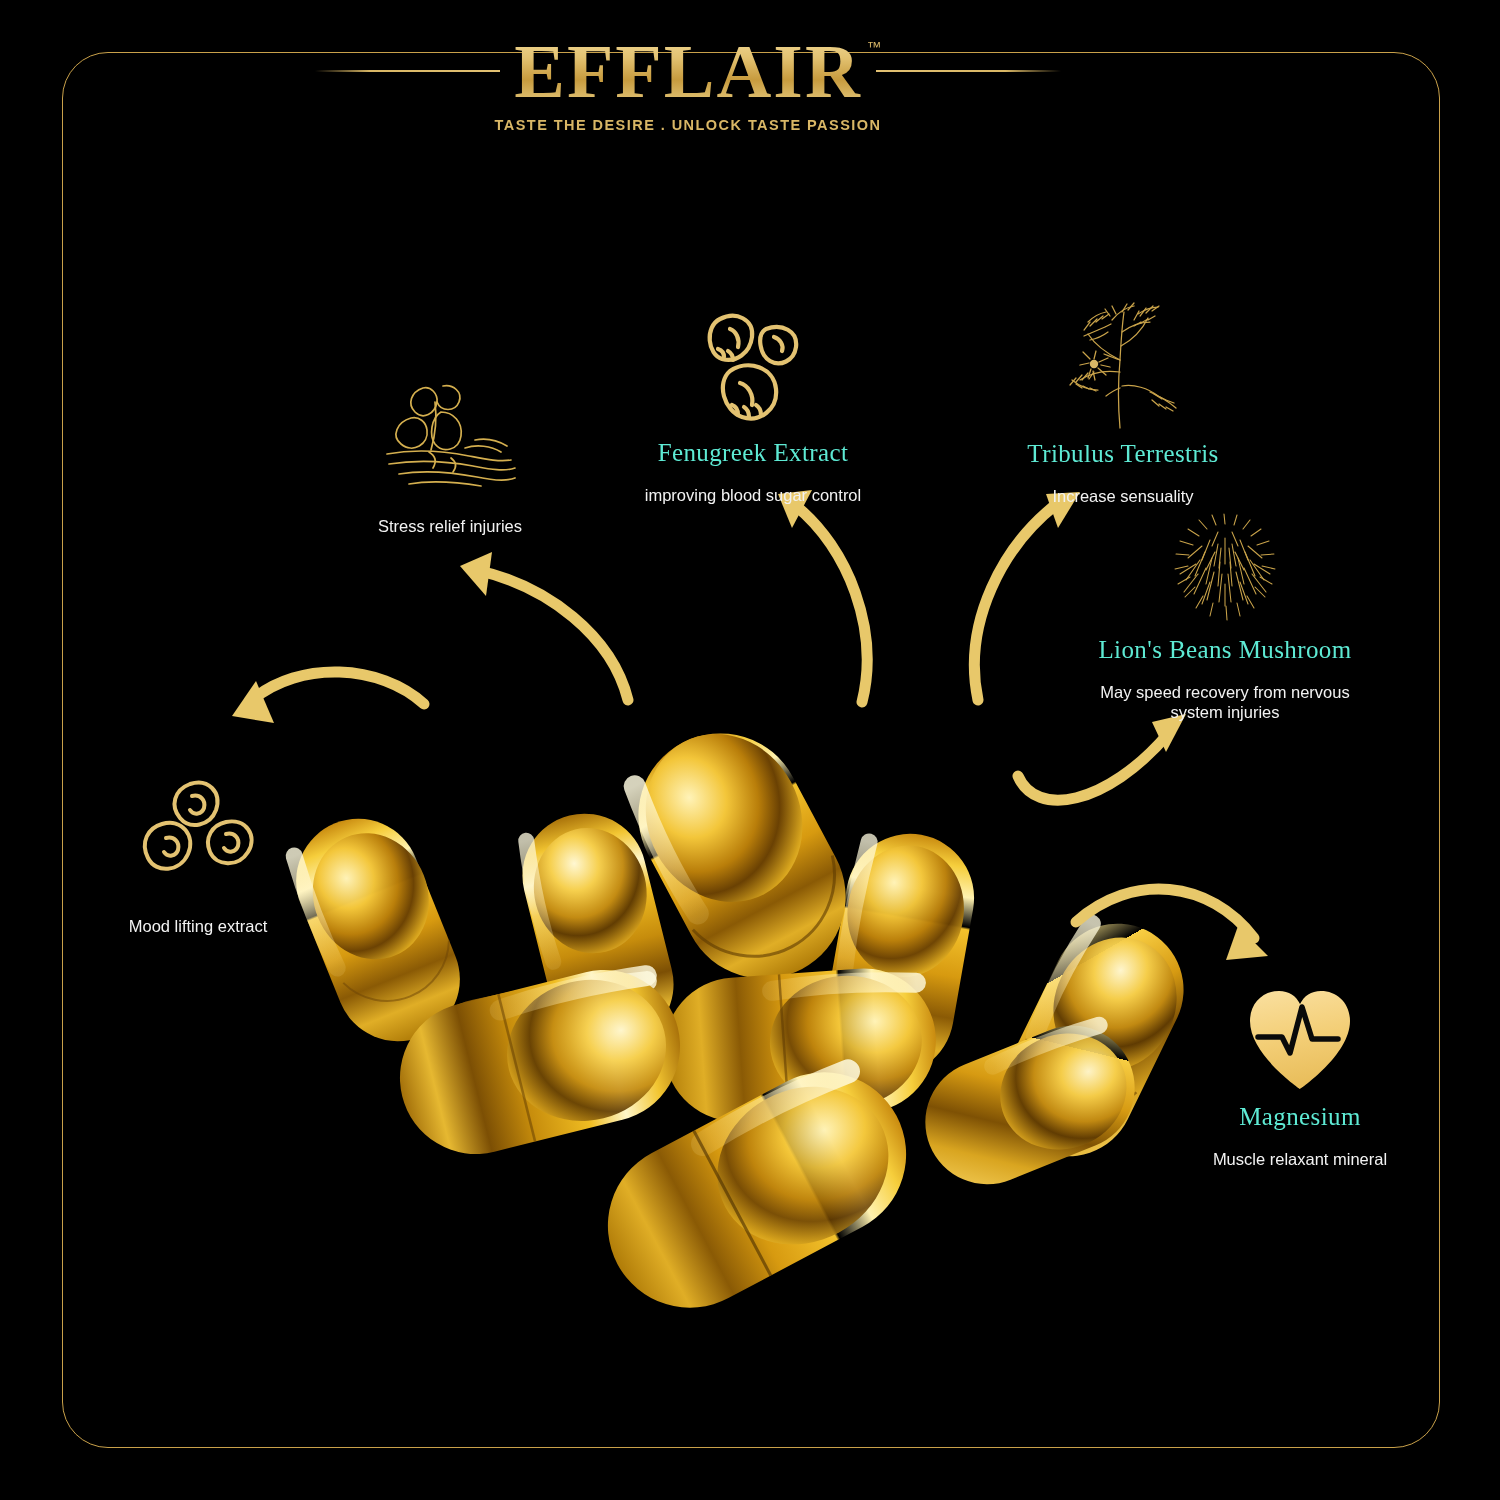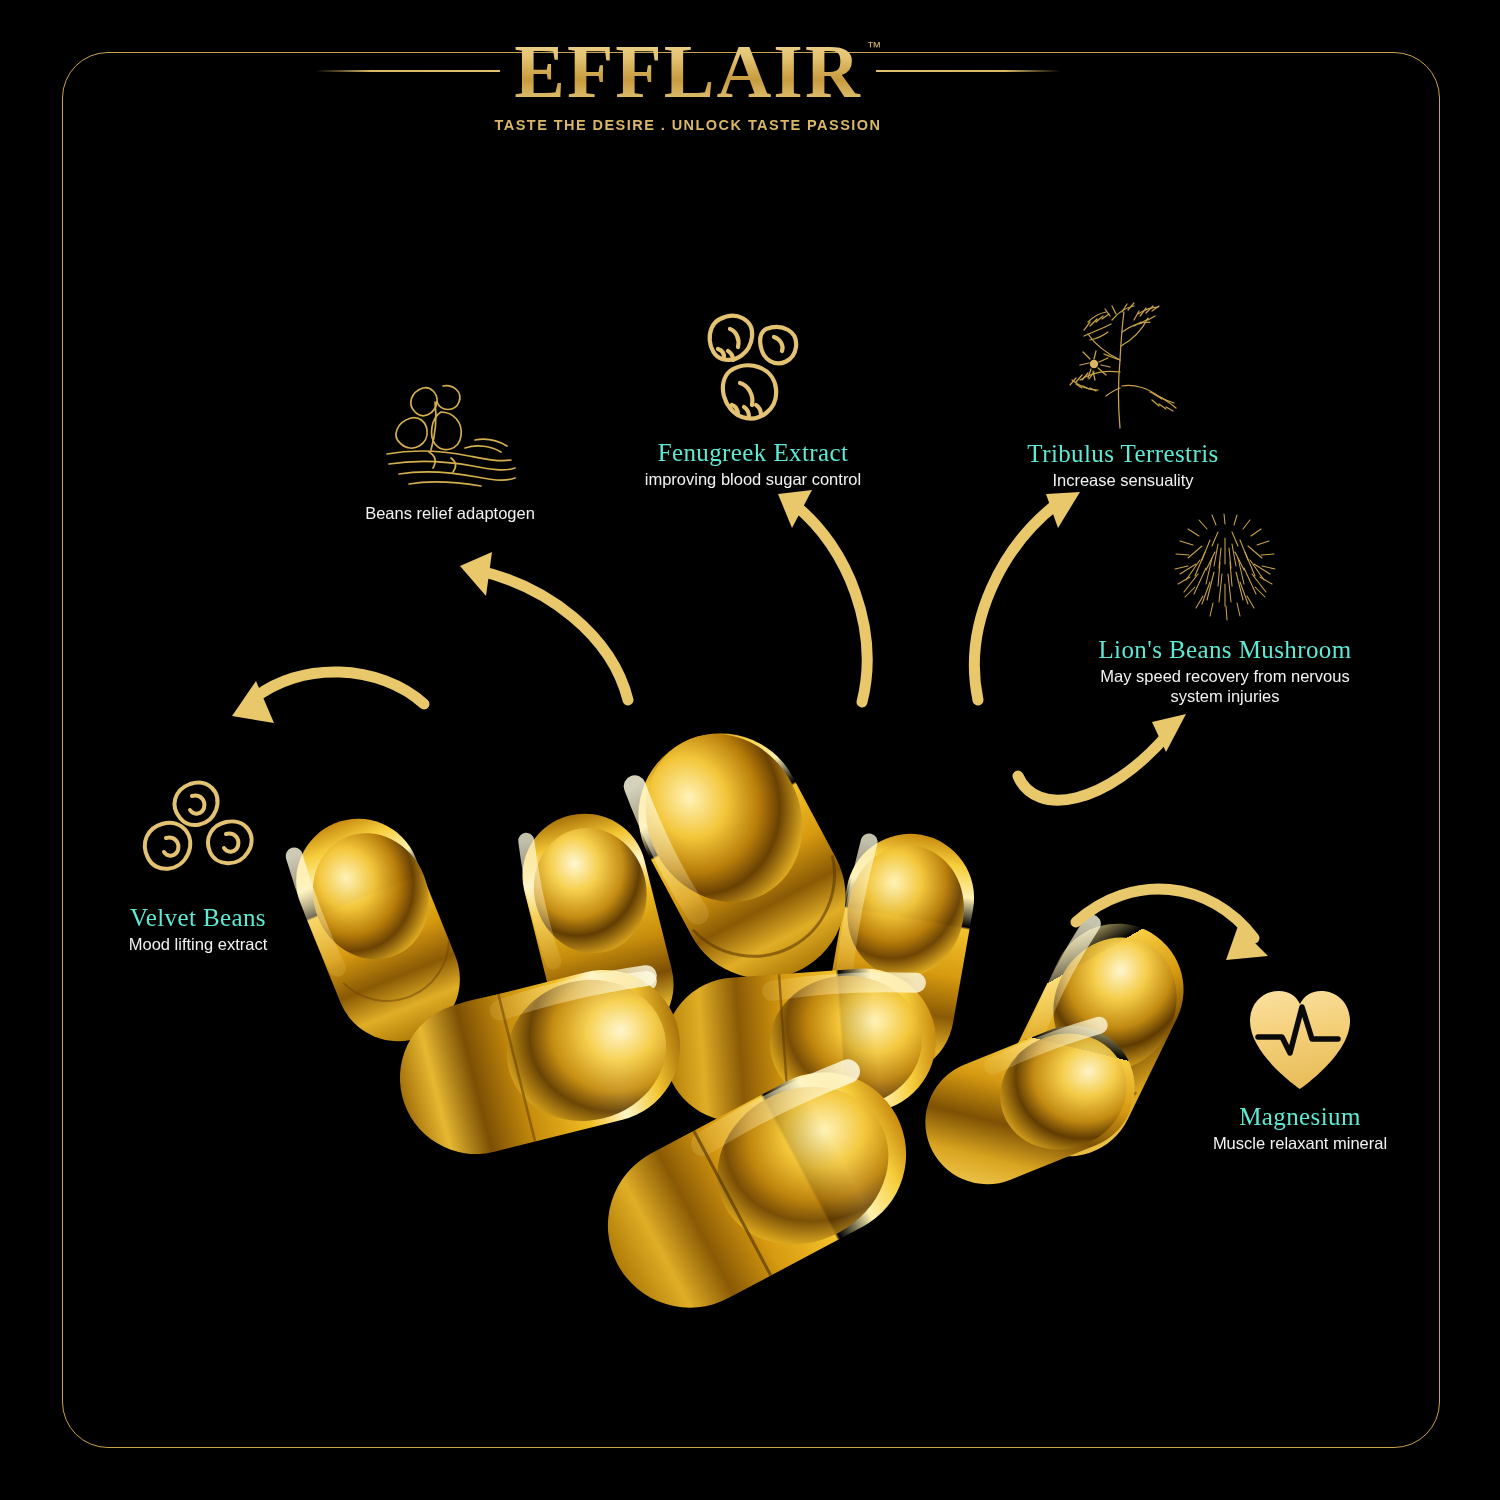--- a/index.html
+++ b/index.html
@@ -62,21 +62,21 @@
     letter-spacing:0.4px;
     line-height:1.12;
     white-space:nowrap;
     font-weight:400;
   }
   .node .sub {
     font-family:"Liberation Sans", sans-serif;
     color:#F2F2F2;
     font-size:16.5px;
     line-height:1.2;
-    margin-top:3px;
+    margin-top:19px;
     font-weight:400;
   }
   .node.wrap .sub { white-space:normal; }
   .node .sub.nowrap { white-space:nowrap; }
 
   
   #node-ashwagandha { left:250px; top:378px; width:400px; }
   #node-fenugreek   { left:553px; top:305px; width:400px; }
   #node-tribulus    { left:923px; top:302px; width:400px; }
   #node-lionsmane   { left:1010px; top:512px; width:430px; }
@@ -291,21 +291,21 @@
           <path d="M22,76 C44,72 74,72 104,78 C120,81 134,84 146,82"></path>
           <path d="M24,86 C50,82 80,83 108,88 C124,91 138,94 150,90"></path>
           <path d="M34,96 C58,92 86,94 112,99 C126,102 140,104 150,100"></path>
           <path d="M44,106 C66,102 92,104 116,108"></path>
           <path d="M100,70 C112,66 126,68 136,74"></path>
           <path d="M110,62 C120,60 132,62 142,68"></path>
           <path d="M64,74 q10,6 4,16"></path>
           <path d="M86,80 q8,6 2,14"></path>
         </g>
       </svg>
-      <div class="sub nowrap">Beans relief adaptogen</div>
+      <div class="sub nowrap">Stress relief injuries</div>
     </div>
 
     <div class="node" id="node-fenugreek">
       <svg class="icon" width="150" height="128" viewBox="0 0 150 128">
         <g fill="none" stroke="#E3C271" stroke-width="4.2" stroke-linecap="round" stroke-linejoin="round">
           <path d="M42,14 C58,6 76,14 74,32 C72,48 58,58 44,54 C30,50 26,22 42,14 Z"></path>
           <path d="M52,24 C58,26 62,34 60,42"></path>
           <path d="M40,44 q6,2 6,8 M50,46 q5,3 5,9"></path>
           <path d="M88,24 C104,18 120,26 118,42 C116,56 102,62 92,56 C82,50 78,30 88,24 Z"></path>
           <path d="M96,32 C102,34 106,40 104,46"></path>
@@ -435,21 +435,20 @@
       <svg class="icon" width="140" height="128" viewBox="0 0 140 128">
         <g fill="none" stroke="#E3C271" stroke-width="4" stroke-linecap="round" stroke-linejoin="round">
           <path d="M62,14 C80,8 94,22 88,40 C82,56 62,60 52,48 C42,36 46,20 62,14 Z"></path>
           <path d="M64,26 C72,24 78,30 76,38 C74,44 66,46 62,40"></path>
           <path d="M98,52 C118,48 130,66 120,82 C110,98 88,96 82,82 C76,68 84,55 98,52 Z"></path>
           <path d="M98,64 C106,62 112,68 110,76 C108,82 100,84 96,78"></path>
           <path d="M34,54 C54,48 68,66 60,84 C52,102 28,104 20,88 C12,72 20,58 34,54 Z"></path>
           <path d="M38,68 C46,66 52,72 50,80 C48,86 40,88 36,82"></path>
         </g>
       </svg>
-      <div class="title">Velvet Beans</div>
       <div class="sub nowrap">Mood lifting extract</div>
     </div>
 
     <div class="node" id="node-magnesium">
       <svg class="icon" width="116" height="112" viewBox="0 0 116 112">
         <defs>
           <linearGradient id="heartGold" x1="0" y1="0" x2="0.2" y2="1">
             <stop offset="0%" stop-color="#FAE0A0"></stop>
             <stop offset="55%" stop-color="#F3CE76"></stop>
             <stop offset="100%" stop-color="#E9BE5C"></stop>

